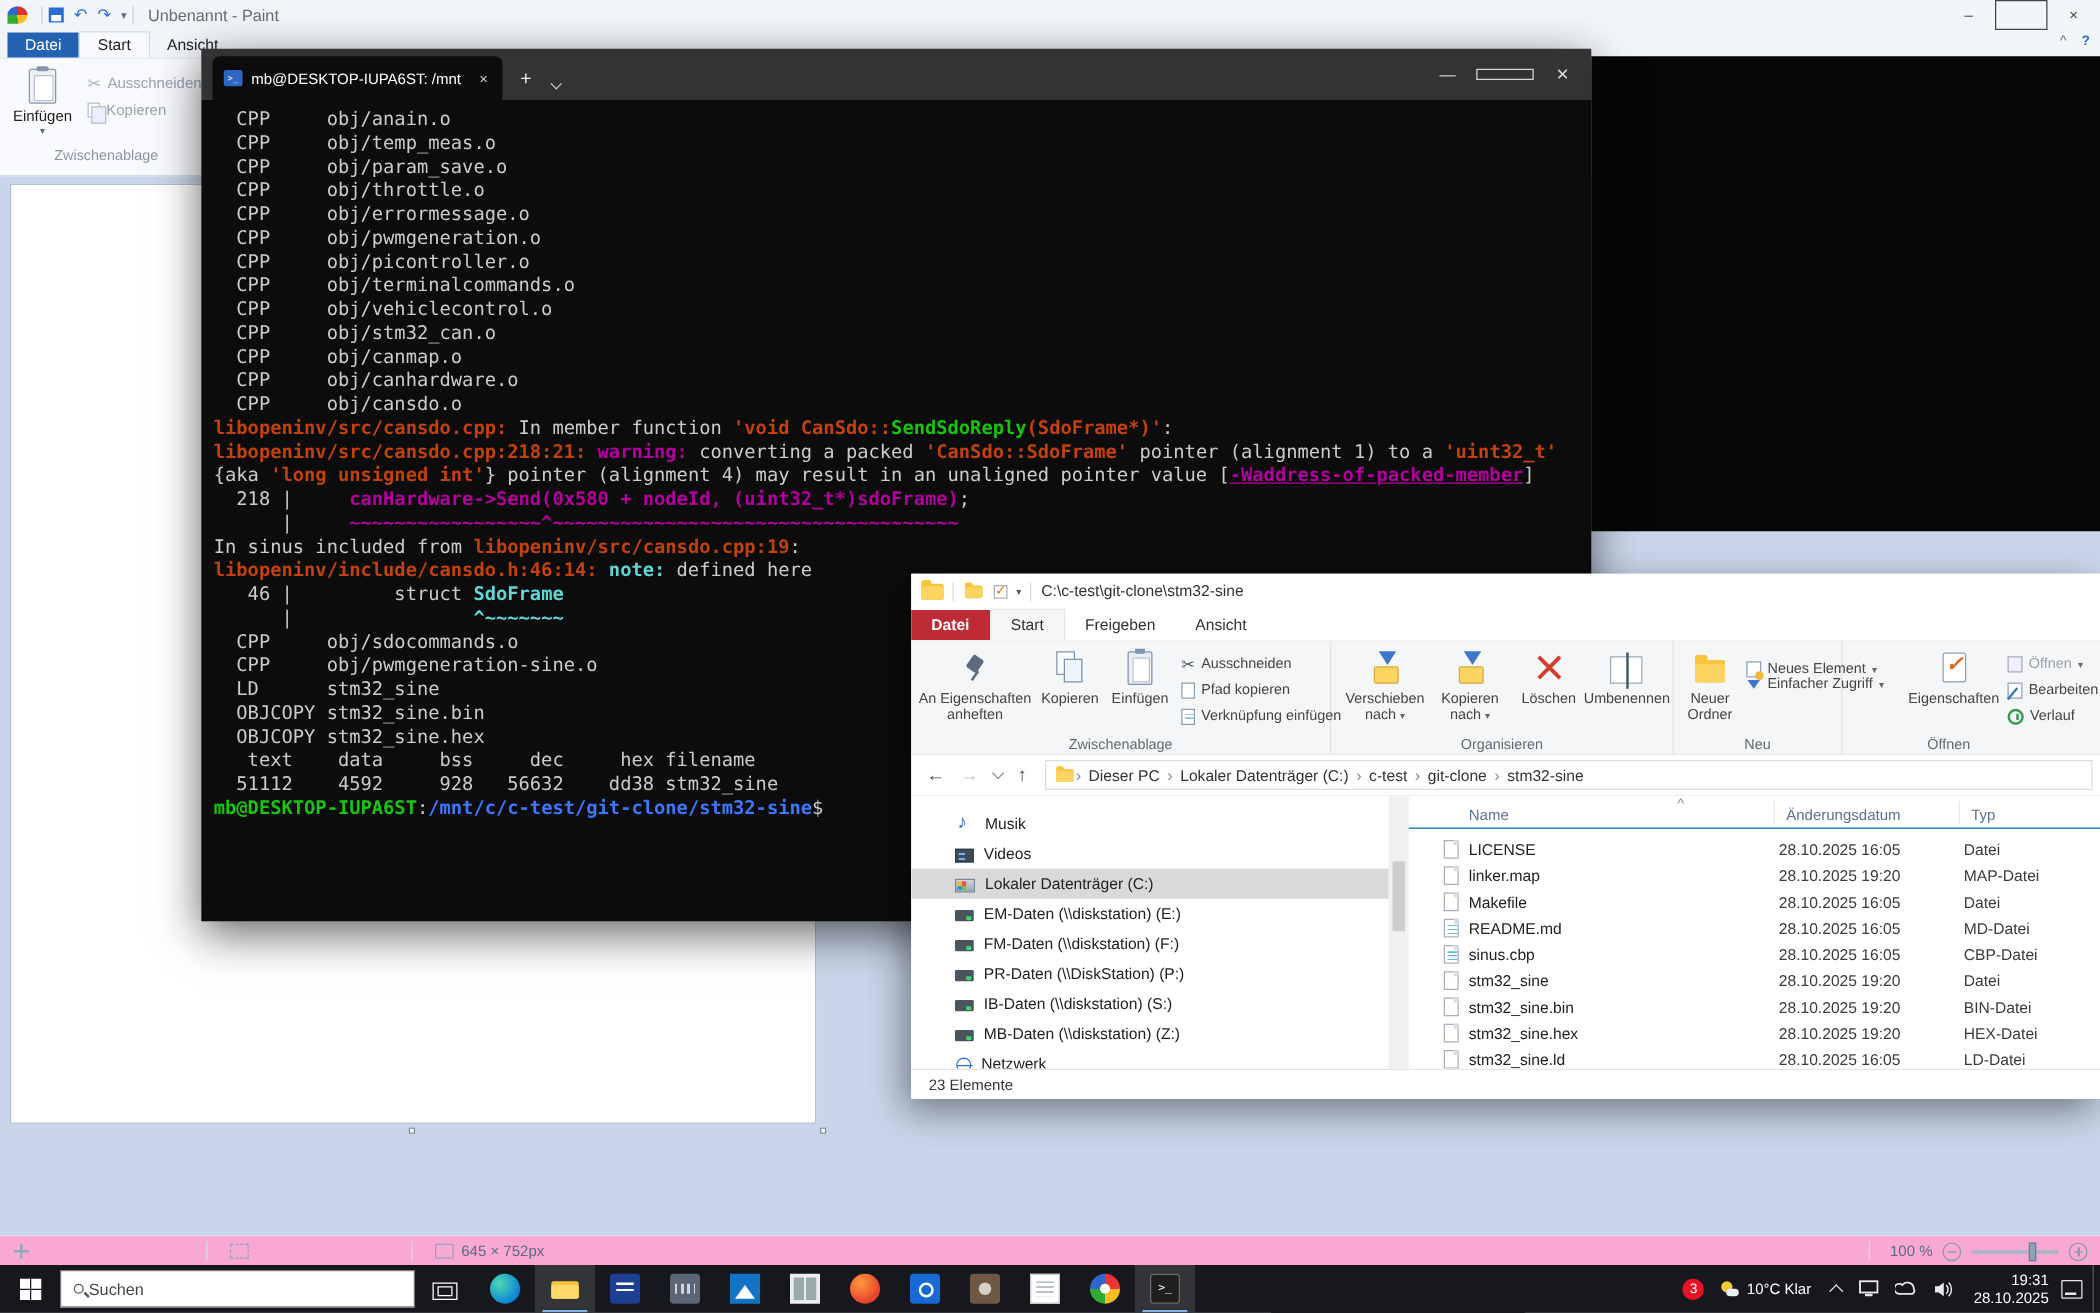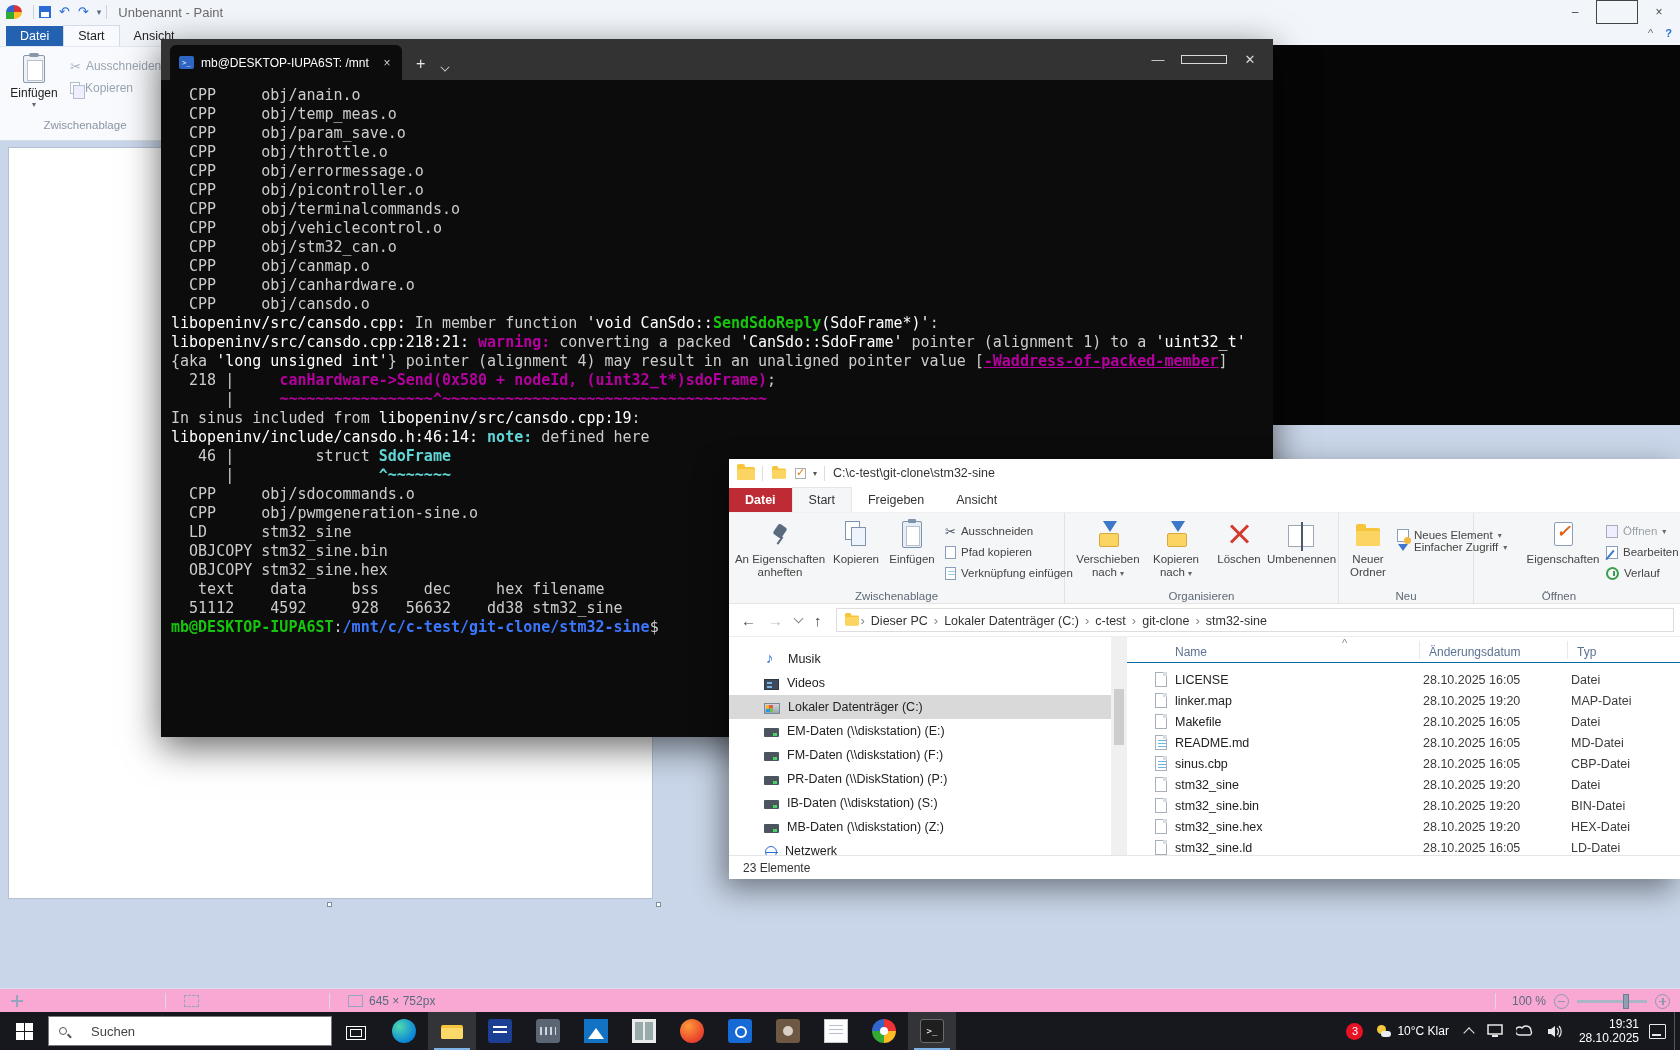--- a/index.html
+++ b/index.html
@@ -87,21 +87,21 @@
   .t-drop{margin:0 0 9px 16px;width:8px;height:8px;border-right:1.5px solid #e0e0e0;
           border-bottom:1.5px solid #e0e0e0;transform:rotate(45deg) scale(.8);}
   .t-winbtns{position:absolute;right:0;top:0;height:41px;display:flex;}
   .t-winbtns span{width:46px;display:flex;align-items:center;justify-content:center;color:#d8d8d8;font-size:13px;}
   .t-maxglyph{width:9px;height:9px;border:1px solid #d8d8d8;}
   .t-body{position:absolute;left:0;top:41px;width:100%;height:657px;background:#0c0c0c;overflow:hidden;}
   #terminal-output{padding:6px 0 0 10px;font-family:"DejaVu Sans Mono",monospace;
                    font-size:15px;line-height:19px;color:#cccccc;}
   .tl{white-space:pre;}
   .c-d{color:#cccccc;}
-  .c-w{color:#ffffff;font-weight:normal;}
+  .c-w{color:#c2410c;font-weight:bold;}
   .c-g{color:#16c60c;font-weight:bold;}
   .c-m{color:#b4009e;font-weight:bold;}
   .c-mu{color:#b4009e;font-weight:bold;text-decoration:underline;}
   .c-c{color:#61d6d6;font-weight:bold;}
   .c-pb{color:#3b78ff;font-weight:bold;}
 
   
   #explorer{position:absolute;left:729px;top:459px;width:951px;height:420px;background:#fff;
             box-shadow:-6px 10px 28px rgba(0,0,0,.45);font-size:12.5px;color:#222;}
   .e-title{position:absolute;left:0;top:0;width:100%;height:28px;background:#fff;display:flex;
@@ -225,21 +225,21 @@
   .e-status{position:absolute;left:0;top:396px;width:100%;height:24px;border-top:1px solid #e5e5e5;
             background:#fff;display:flex;align-items:center;padding-left:14px;font-size:12px;color:#333;}
 
   
   #taskbar{position:absolute;left:0;top:1012px;width:1680px;height:38px;background:#16181d;
            display:flex;align-items:center;}
   .tb-start{width:48px;height:38px;display:flex;align-items:center;justify-content:center;flex:none;}
   .winflag{display:grid;grid-template-columns:8px 8px;grid-template-rows:8px 8px;gap:1px;}
   .winflag i{background:#fff;}
   .tb-search{width:284px;height:30px;background:#fff;border:1px solid #7a7a7a;display:flex;
-             align-items:center;gap:24px;padding-left:10px;flex:none;color:#444;font-size:13px;}
+             align-items:center;gap:4px;padding-left:10px;flex:none;color:#444;font-size:13px;}
   .mag{width:8px;height:8px;border:1.6px solid #555;border-radius:50%;position:relative;flex:none;}
   .mag::after{content:"";position:absolute;left:7px;top:7px;width:5px;height:1.6px;background:#555;transform:rotate(45deg);}
   .tb-apps{display:flex;height:38px;flex:none;}
   .tb-app{width:48px;height:38px;display:flex;align-items:center;justify-content:center;position:relative;}
   .tb-app.active{background:rgba(255,255,255,.12);}
   .tb-app.active::after{content:"";position:absolute;left:6px;bottom:0;width:36px;height:2px;background:#7fb2e5;}
   .ticon{width:24px;height:24px;position:relative;flex:none;}
   .t-taskview{background:transparent;border:1.6px solid #fff;width:20px;height:14px;margin-top:4px;}
   .t-taskview::after{content:"";position:absolute;left:3px;top:2px;right:3px;bottom:2px;border:1px solid #fff;}
   .t-edge{border-radius:50%;background:radial-gradient(circle at 32% 32%,#4fd8b0,#0a84d8 72%);}
@@ -382,20 +382,21 @@
         <span data-interactable="true">✕</span>
       </div>
     </div>
     <div class="t-body" data-interactable="true">
       <div id="terminal-output" data-interactable="false">
           <div class="tl" data-interactable="false"><span class="c-d" data-interactable="false">  CPP     obj/anain.o</span></div>
           <div class="tl" data-interactable="false"><span class="c-d" data-interactable="false">  CPP     obj/temp_meas.o</span></div>
           <div class="tl" data-interactable="false"><span class="c-d" data-interactable="false">  CPP     obj/param_save.o</span></div>
           <div class="tl" data-interactable="false"><span class="c-d" data-interactable="false">  CPP     obj/throttle.o</span></div>
           <div class="tl" data-interactable="false"><span class="c-d" data-interactable="false">  CPP     obj/errormessage.o</span></div>
+          <div class="tl" data-interactable="false"><span class="c-d" data-interactable="false">  CPP     obj/pwmgeneration.o</span></div>
           <div class="tl" data-interactable="false"><span class="c-d" data-interactable="false">  CPP     obj/picontroller.o</span></div>
           <div class="tl" data-interactable="false"><span class="c-d" data-interactable="false">  CPP     obj/terminalcommands.o</span></div>
           <div class="tl" data-interactable="false"><span class="c-d" data-interactable="false">  CPP     obj/vehiclecontrol.o</span></div>
           <div class="tl" data-interactable="false"><span class="c-d" data-interactable="false">  CPP     obj/stm32_can.o</span></div>
           <div class="tl" data-interactable="false"><span class="c-d" data-interactable="false">  CPP     obj/canmap.o</span></div>
           <div class="tl" data-interactable="false"><span class="c-d" data-interactable="false">  CPP     obj/canhardware.o</span></div>
           <div class="tl" data-interactable="false"><span class="c-d" data-interactable="false">  CPP     obj/cansdo.o</span></div>
           <div class="tl" data-interactable="false"><span class="c-w" data-interactable="false">libopeninv/src/cansdo.cpp:</span><span class="c-d" data-interactable="false"> In member function </span><span class="c-w" data-interactable="false">'void CanSdo::</span><span class="c-g" data-interactable="false">SendSdoReply</span><span class="c-w" data-interactable="false">(SdoFrame*)'</span><span class="c-d" data-interactable="false">:</span></div>
           <div class="tl" data-interactable="false"><span class="c-w" data-interactable="false">libopeninv/src/cansdo.cpp:218:21:</span><span class="c-d" data-interactable="false"> </span><span class="c-m" data-interactable="false">warning: </span><span class="c-d" data-interactable="false">converting a packed </span><span class="c-w" data-interactable="false">'CanSdo::SdoFrame'</span><span class="c-d" data-interactable="false"> pointer (alignment 1) to a </span><span class="c-w" data-interactable="false">'uint32_t'</span></div>
           <div class="tl" data-interactable="false"><span class="c-d" data-interactable="false">{aka </span><span class="c-w" data-interactable="false">'long unsigned int'</span><span class="c-d" data-interactable="false">} pointer (alignment 4) may result in an unaligned pointer value [</span><span class="c-mu" data-interactable="false">-Waddress-of-packed-member</span><span class="c-d" data-interactable="false">]</span></div>

